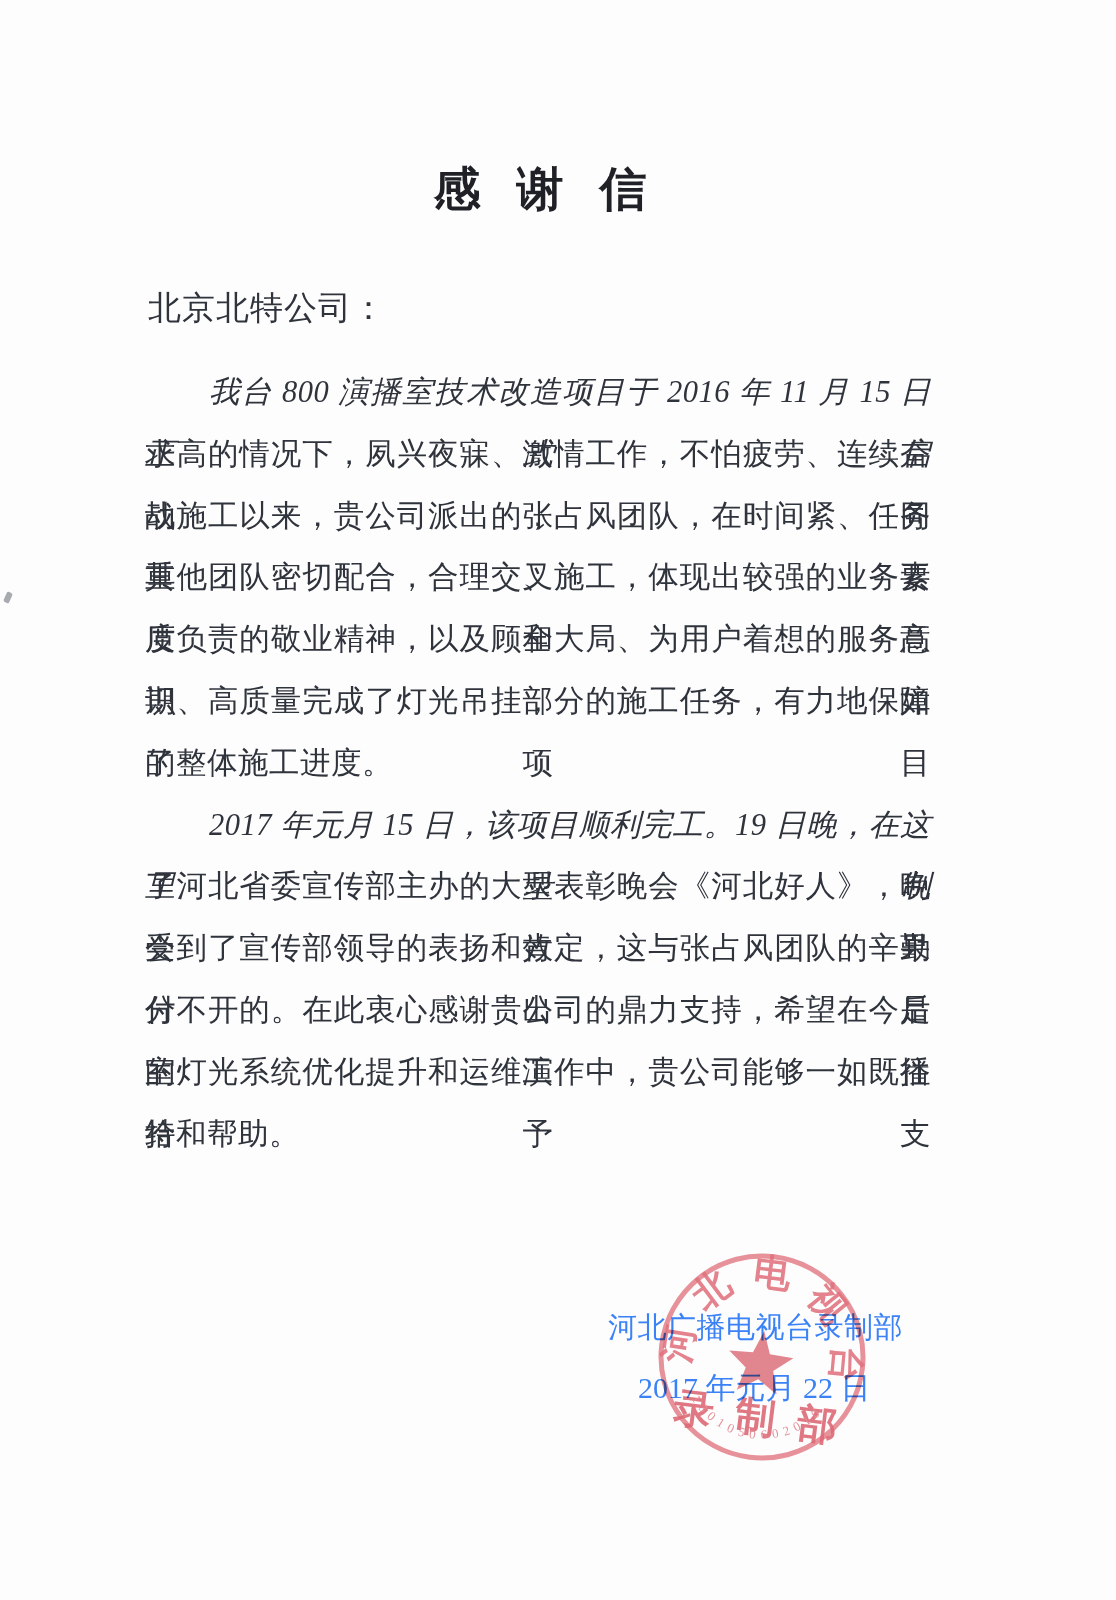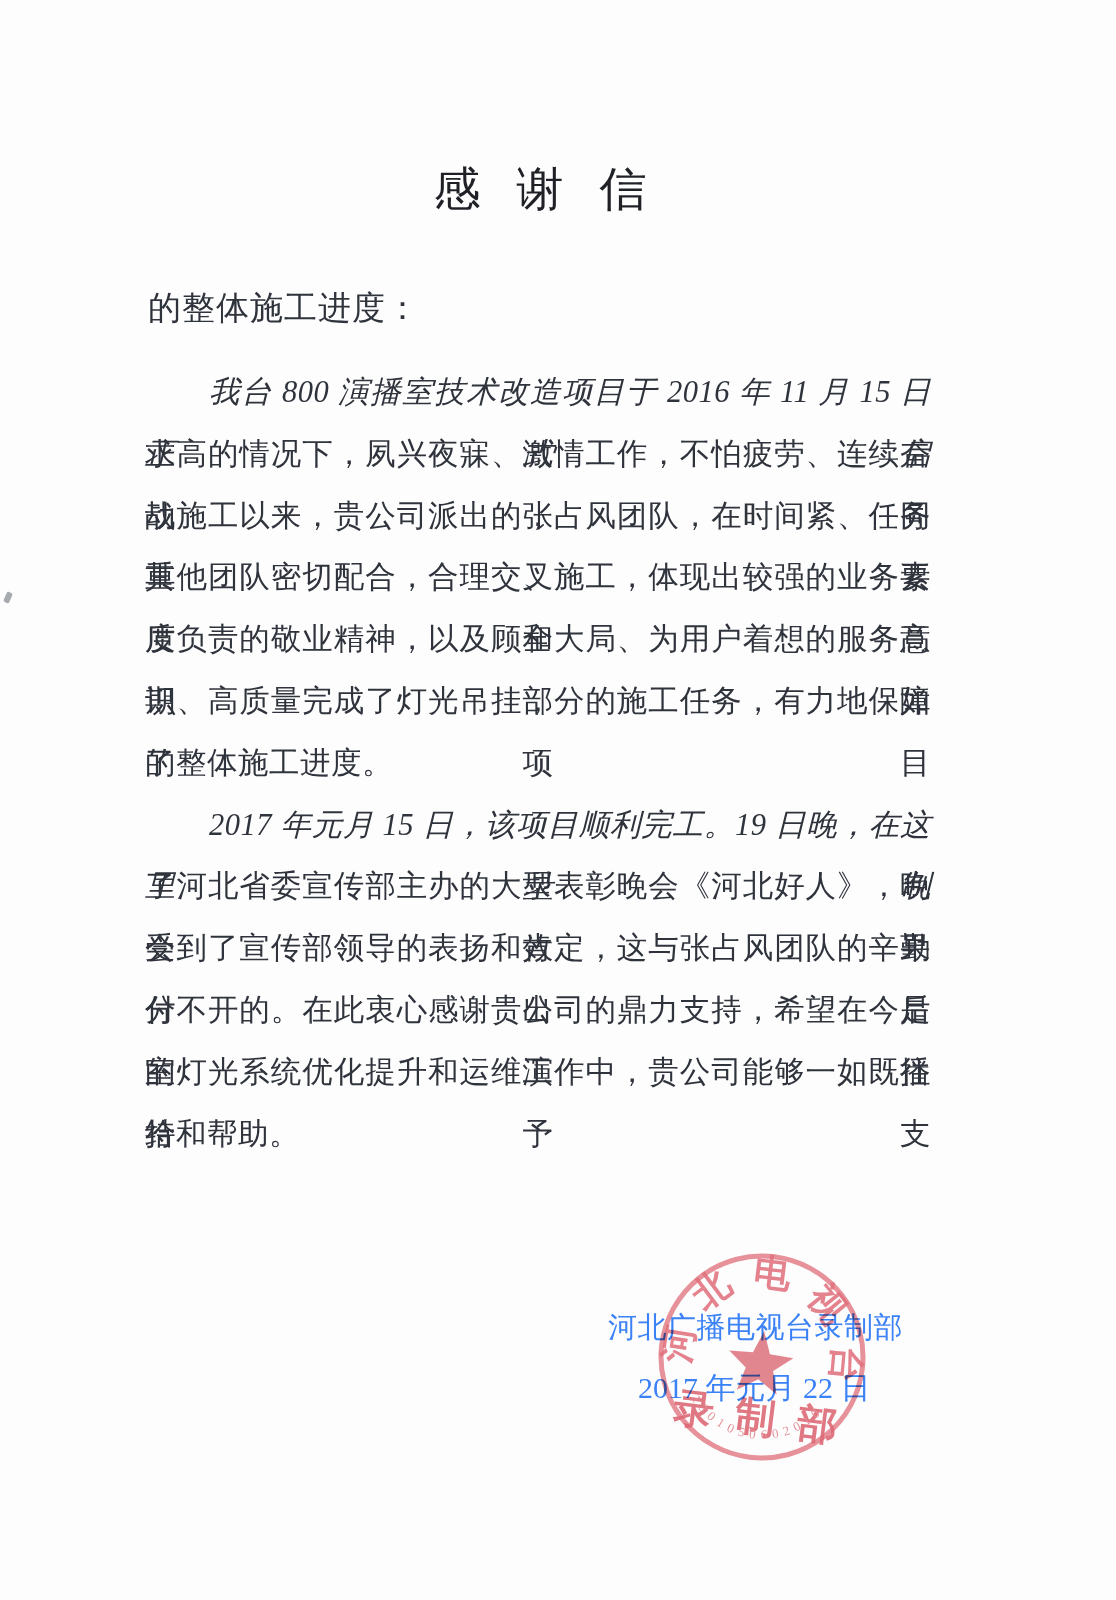--- a/index.html
+++ b/index.html
@@ -3,21 +3,21 @@
 <meta charset="utf-8">
 <style>
   html,body{margin:0;padding:0;}
   body{
     width:1116px;height:1600px;position:relative;background:#fdfdfd;
     font-family:"Liberation Serif","DejaVu Serif",serif;
     color:#2f333c;overflow:hidden;
   }
   .page-title{
     position:absolute;top:164px;left:0;width:1116px;
-    text-align:center;font-size:47px;font-weight:normal;
+    text-align:center;font-size:47px;font-weight:bold;
     letter-spacing:36px;color:#1f2126;line-height:1.1;
   }
   .salutation{
     position:absolute;top:286px;left:148px;
     font-size:33px;letter-spacing:1px;
   }
   .body-text{
     position:absolute;top:362px;left:145px;width:786px;
     font-size:30.5px;
   }
@@ -45,21 +45,21 @@
   .scan-artifact{
     position:absolute;left:5px;top:592px;width:6px;height:11px;
     background:#8a8d94;transform:rotate(24deg);border-radius:2px;opacity:.75;
   }
 </style>
 </head>
 <body>
 
 <div class="page-title">感谢信</div>
 
-<div class="salutation">的整体施工进度：</div>
+<div class="salutation">北京北特公司：</div>
 
 <div class="body-text">
   <div class="line justified indent">我台 800 演播室技术改造项目于 2016 年 11 月 15 日正式启</div>
   <div class="line justified">求高的情况下，夙兴夜寐、激情工作，不怕疲劳、连续奋战，同</div>
   <div class="line justified">动施工以来，贵公司派出的张占风团队，在时间紧、任务重、要</div>
   <div class="line justified">其他团队密切配合，合理交叉施工，体现出较强的业务素质和高</div>
   <div class="line justified">度负责的敬业精神，以及顾全大局、为用户着想的服务意识，如</div>
   <div class="line justified">期、高质量完成了灯光吊挂部分的施工任务，有力地保障了项目</div>
   <div class="line last">的整体施工进度。</div>
   <div class="line justified indent">2017 年元月 15 日，该项目顺利完工。19 日晚，在这里录制</div>

